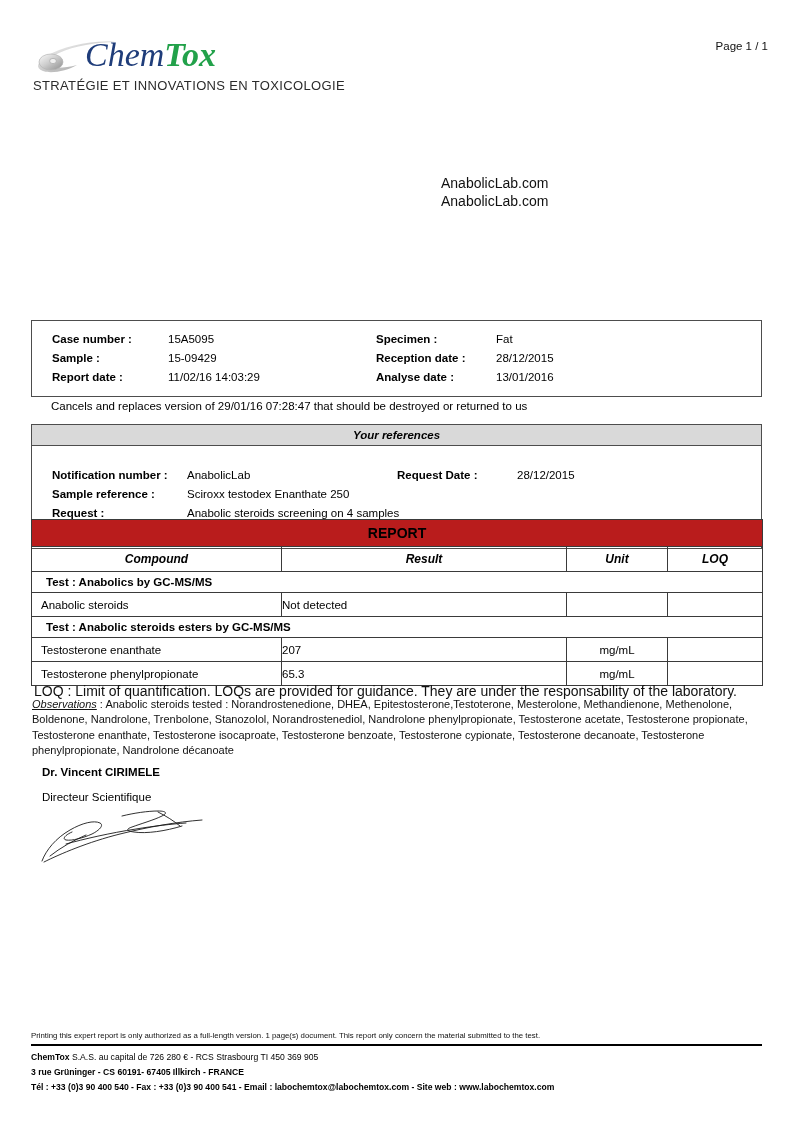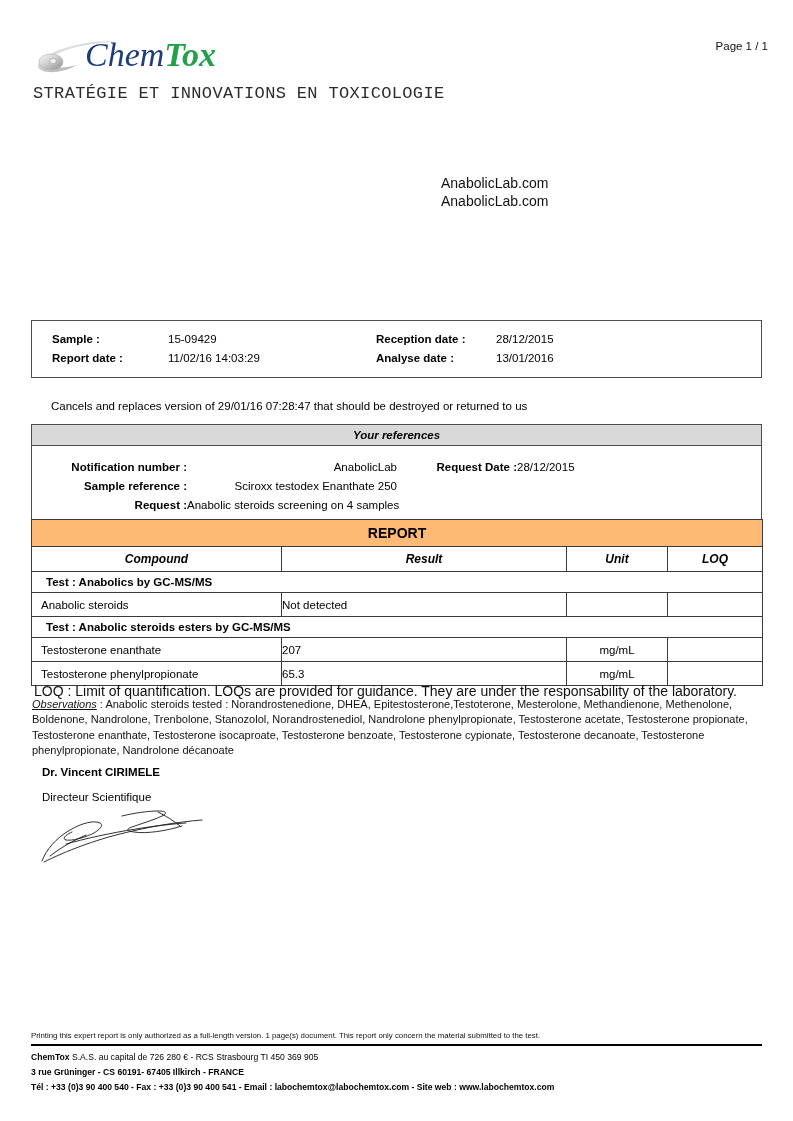--- a/index.html
+++ b/index.html
@@ -46,23 +46,23 @@
     font-size: 34px;
     font-weight: 400;
     letter-spacing: 0px;
     white-space: nowrap;
   }
   .logo-chem { color: #1f3d7a; }
   .logo-tox  { color: #22a14a; font-weight: 700; }
   .logo-tag {
     position: absolute;
     left: 0px;
-    top: 48px;
-    font-family: Liberation Mono, monospace;
-    font-size: 17px;
+    top: 42px;
+    font-family: Liberation Sans, sans-serif;
+    font-size: 13px;
     letter-spacing: 0.35px;
     color: #2b2b2b;
     white-space: nowrap;
   }
   .page-num {
     position: absolute;
     right: 25px;
     top: 40px;
     font-size: 11.5px;
     color: #111;
@@ -162,21 +162,21 @@
     border-collapse: collapse;
     table-layout: fixed;
     font-size: 11.5px;
   }
   .rtable td, .rtable th {
     border: 1px solid #3a3a3a;
     padding: 0;
     vertical-align: middle;
   }
   .rtable .title-cell {
-    background: #fdba74;
+    background: #b91c1c;
     text-align: center;
     font-size: 14px;
     font-weight: bold;
     height: 26px;
   }
   .rtable .colhead {
     text-align: center;
     font-style: italic;
     font-weight: bold;
     font-size: 12px;
@@ -303,39 +303,45 @@
   <div class="page-num">Page 1 / 1</div>
 
   <div class="recipient">
     <div>AnabolicLab.com</div>
     <div>AnabolicLab.com</div>
   </div>
 
   <div class="box" style="top:320px;">
     <div class="kv-body">
       <div class="kv-row">
+        <div class="kv-label">Case number :</div>
+        <div class="kv-val">15A5095</div>
+        <div class="kv-label2">Specimen :</div>
+        <div class="kv-val2">Fat</div>
+      </div>
+      <div class="kv-row">
         <div class="kv-label">Sample :</div>
         <div class="kv-val">15-09429</div>
         <div class="kv-label2">Reception date :</div>
         <div class="kv-val2">28/12/2015</div>
       </div>
       <div class="kv-row">
         <div class="kv-label">Report date :</div>
         <div class="kv-val">11/02/16  14:03:29</div>
         <div class="kv-label2">Analyse date :</div>
         <div class="kv-val2">13/01/2016</div>
       </div>
     </div>
   </div>
 
   <div class="cancels">Cancels and replaces version of  29/01/16  07:28:47 that should be destroyed or returned to us</div>
 
   <div class="box" style="top:424px;">
     <div class="band">Your references</div>
-    <div class="kv-body" style="padding:12px 0 6px 0;text-align:right;">
+    <div class="kv-body" style="padding:20px 0 6px 0;">
       <div class="kv-row">
         <div class="kv-label-y">Notification number :</div>
         <div class="kv-val-y">AnabolicLab</div>
         <div class="kv-label2-y">Request Date :</div>
         <div class="kv-val2">28/12/2015</div>
       </div>
       <div class="kv-row">
         <div class="kv-label-y">Sample reference :</div>
         <div class="kv-val-y">Sciroxx testodex Enanthate 250</div>
       </div>

